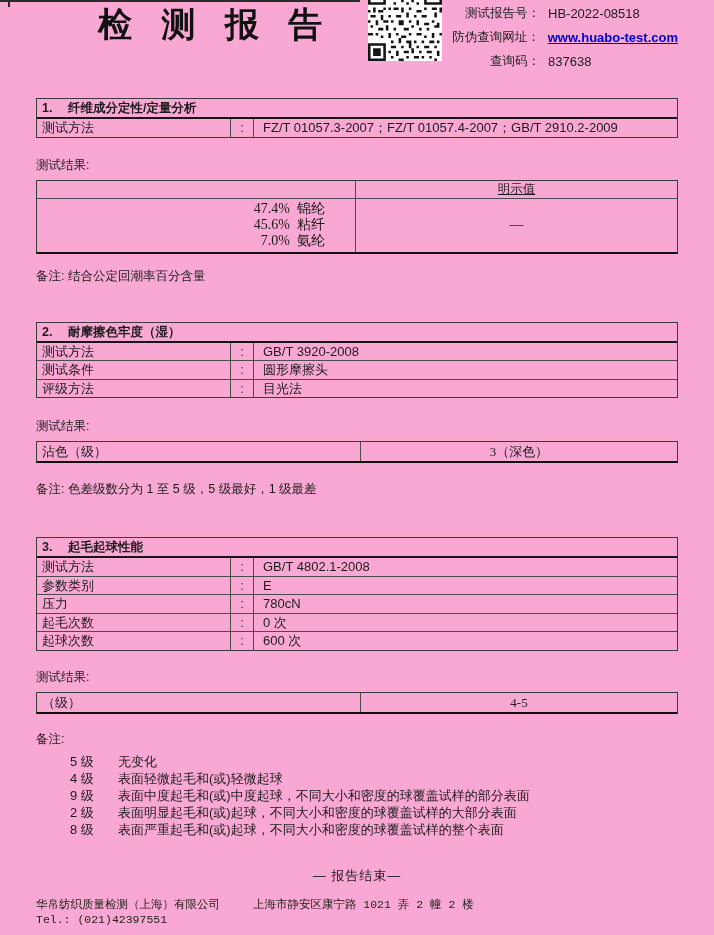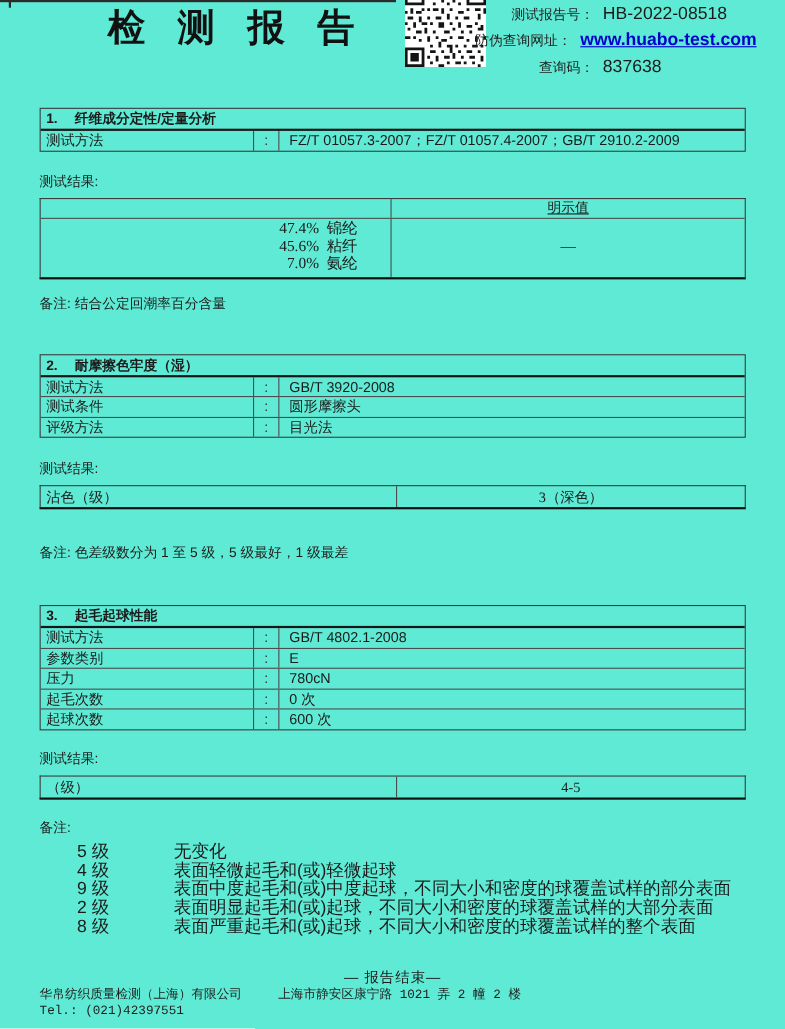--- a/index.html
+++ b/index.html
@@ -1,17 +1,17 @@
 <!DOCTYPE html>
 <html><head>
 <meta charset="utf-8">
 <style>
   html,body { margin:0; padding:0; background:#ffffff; }
   .page {
-    position:relative; width:714px; height:935px; background:#5eead4;
+    position:relative; width:714px; height:935px; background:#f9a8d4;
     font-family:"Liberation Sans","DejaVu Sans",sans-serif; color:#1b1b1b;
     overflow:hidden;
   }
   .scan-strip { position:absolute; top:0; left:0; width:360px; height:2px; background:#2b2b2b; }
   .scan-tick  { position:absolute; top:0; left:8px; width:2px; height:7px; background:#2b2b2b; }
 
   .content { position:absolute; left:36px; top:0; width:642px; }
 
   
   .hdr { position:relative; height:98px; }
@@ -19,21 +19,21 @@
     position:absolute; left:62px; top:2px; margin:0;
     font-size:34px; font-weight:bold; letter-spacing:10px; color:#111;
     white-space:nowrap;
   }
   .qr { position:absolute; left:332px; top:0; width:74px; height:61px; overflow:hidden; }
   .qr svg { display:block; width:74px; height:74px; margin-top:-13px; }
 
   .hfields { position:absolute; left:396px; top:1px; width:246px; }
   .hfield { display:flex; align-items:center; height:24px; font-size:12.5px; }
   .hlabel { width:108px; text-align:right; white-space:nowrap; color:#222; }
-  .hvalue { padding-left:8px; font-size:16px; white-space:nowrap; }
+  .hvalue { padding-left:8px; font-size:13px; white-space:nowrap; }
   .hlink  { color:#0000cd; text-decoration:underline; font-weight:bold; cursor:pointer; }
 
   
   .ptable { border:1.5px solid #3c3c3c; }
   .ptable-head {
     display:flex; height:16px; line-height:16px; padding:1px 0 1px 5px;
     font-weight:bold; font-size:12.5px; border-bottom:2px solid #161616;
   }
   .ptable-head .pno { width:26px; }
   .prow { display:flex; height:17.5px; line-height:17.5px; font-size:13px; }
@@ -57,27 +57,27 @@
   .comp-num { width:48px; text-align:right; }
   .comp-name { width:58px; text-align:left; padding-left:7px; }
   .dashcell { display:flex; align-items:center; justify-content:center; font-size:14px; }
   .rsingle { height:19px; line-height:19px; font-size:13px; }
   .rsingle .rcell-l { padding-left:5px; }
 
   .remark { margin-top:14px; font-size:12.5px; }
 
   .sec2 { margin-top:37px; }
   .sec2 .result-label { margin-top:20px; }
-  .sec2 .remark { margin-top:31px; }
+  .sec2 .remark { margin-top:18px; }
   .sec3 { margin-top:39px; }
   .sec3 .result-label { margin-top:18px; }
   .sec3 .remark { margin-top:17px; }
 
   .grades { margin-top:5px; }
-  .grade-row { display:flex; height:17.2px; line-height:17.2px; font-size:16px;gap:40px; }
+  .grade-row { display:flex; height:17.2px; line-height:17.2px; font-size:13px; }
   .glevel { margin-left:34px; width:32px; white-space:nowrap; }
   .gdesc  { padding-left:16px; white-space:nowrap; }
 
   .end-line { margin-top:29px; text-align:center; font-size:13px; letter-spacing:1px; }
 
   .footer {
     position:absolute; left:0; top:897px; width:642px;
     font-family:Liberation Mono, monospace; font-size:11.5px;
     line-height:15px; color:#1f1f1f;
   }

